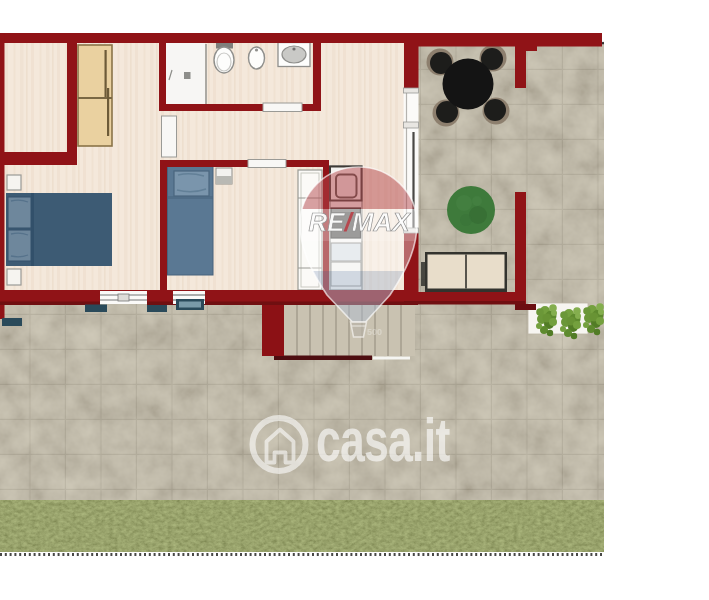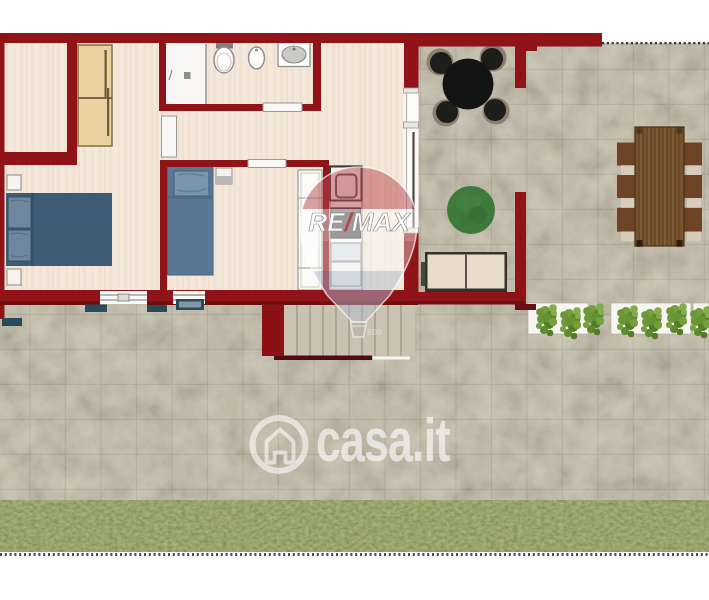--- a/index.html
+++ b/index.html
@@ -1,16 +1,16 @@
 <!DOCTYPE html>
 <html><head>
 <meta charset="utf-8">
 <style>
 html,body{margin:0;padding:0;background:#fff;}
-#stage{position:relative;width:709px;height:600px;overflow:hidden;background:#fff;
+#stage{position:relative;width:604px;height:600px;overflow:hidden;background:#fff;
   font-family:"Liberation Sans", sans-serif;}
 </style>
 </head>
 <body>
 <div id="stage">
 <svg width="709" height="600" viewBox="0 0 709 600" xmlns="http://www.w3.org/2000/svg">
 <defs>
   <pattern id="tile" width="35.5" height="35" patternUnits="userSpaceOnUse" x="30.5" y="0">
     <rect width="35.5" height="35" fill="#c3bcab"></rect>
     <rect width="35.5" height="1.2" y="33.8" fill="#b0a998"></rect>

